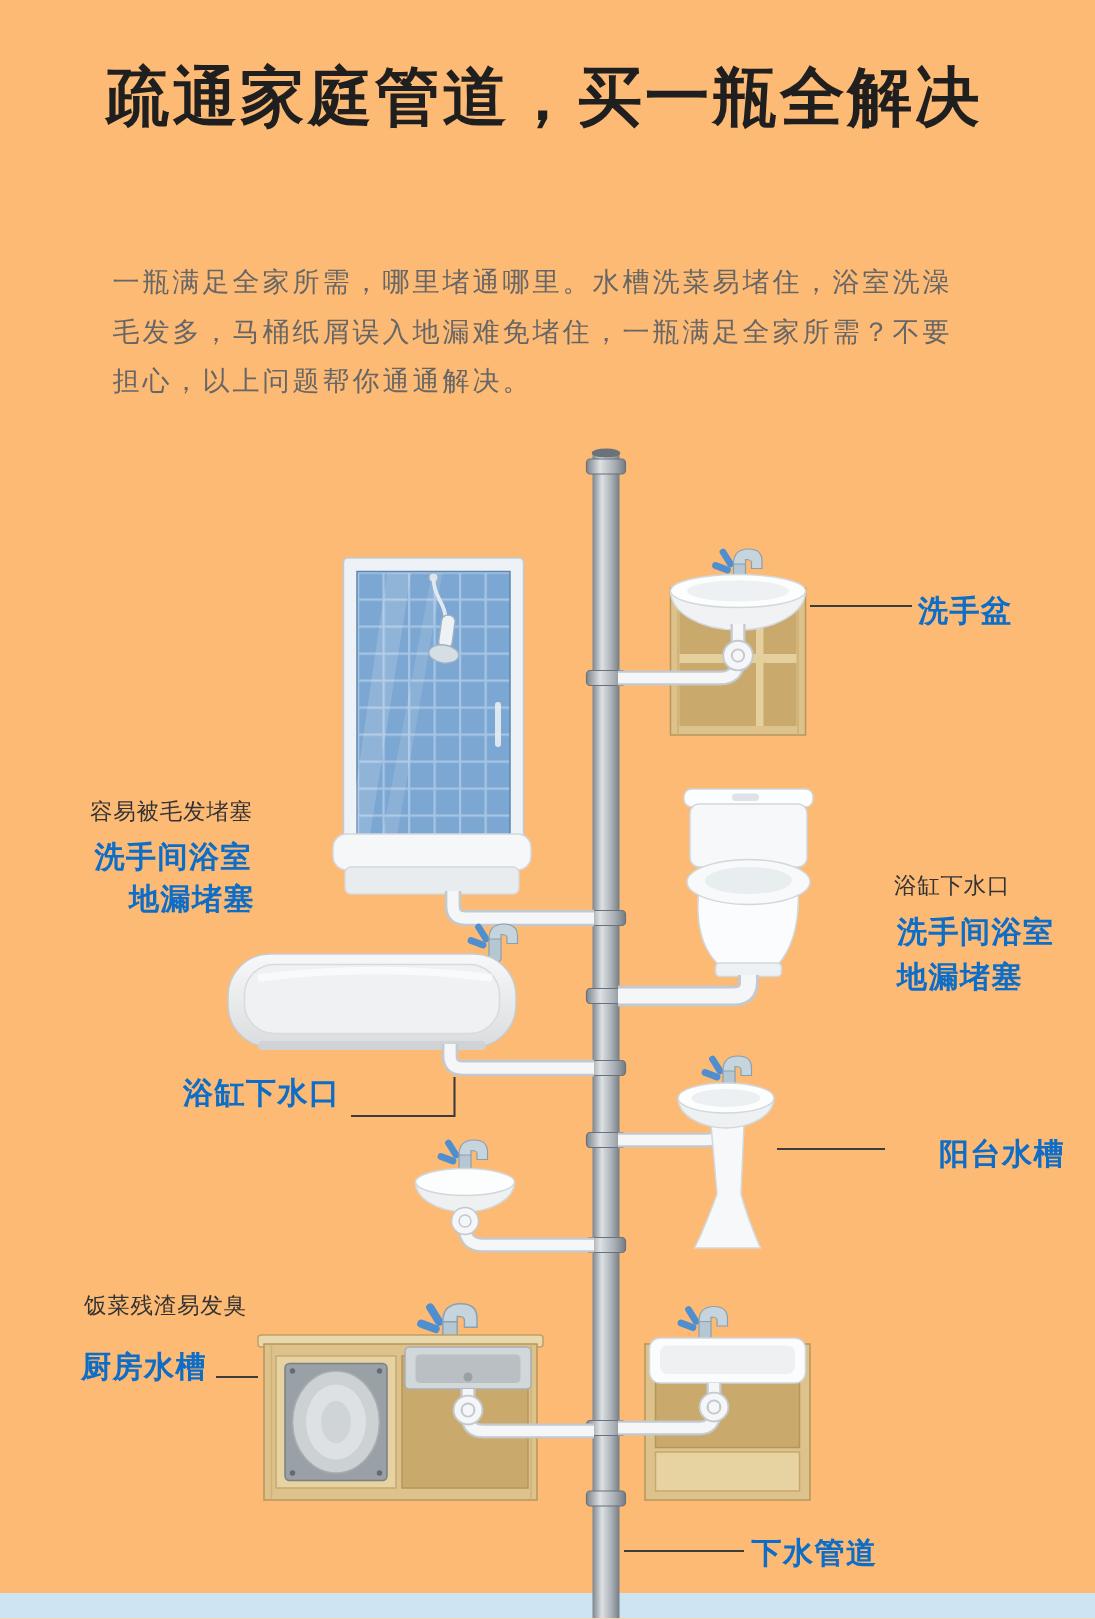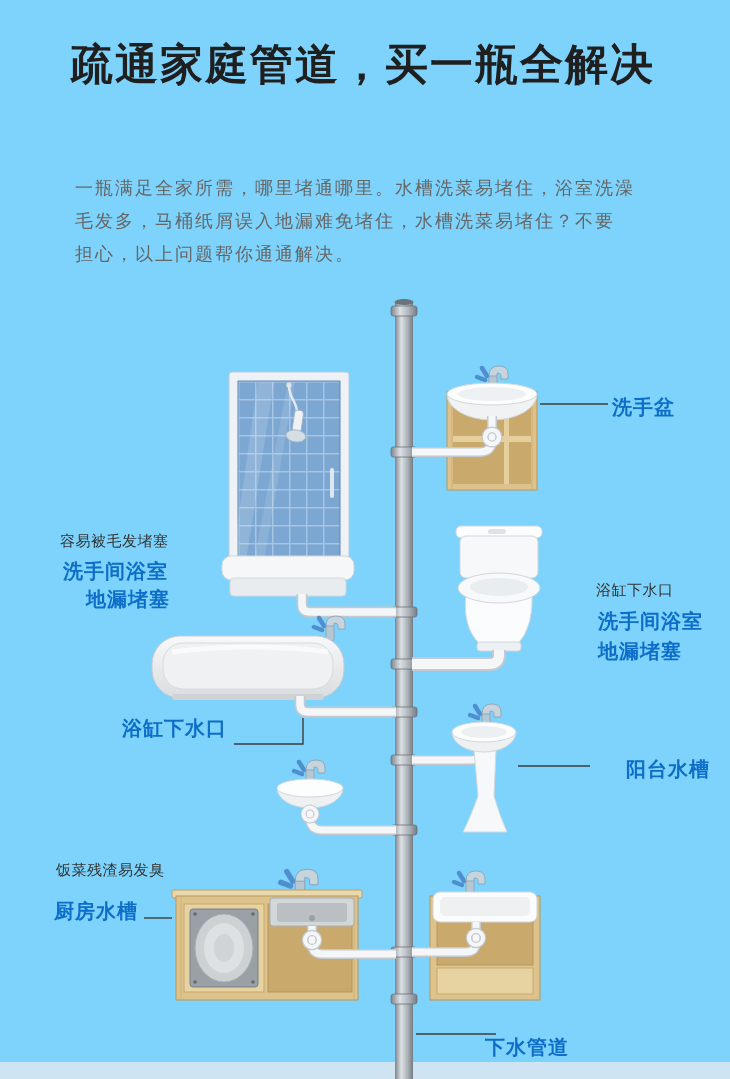--- a/index.html
+++ b/index.html
@@ -1,18 +1,18 @@
 <!DOCTYPE html>
 <html><head>
 <meta charset="utf-8">
 <style>
   * { margin:0; padding:0; box-sizing:border-box; }
   body { background:#ffffff; }
   .page {
-    position:relative; width:730px; height:1079px; background:#7dd3fc;
+    position:relative; width:730px; height:1079px; background:#fdba74;
     overflow:hidden; font-family:"Liberation Sans","DejaVu Sans",sans-serif;
   }
   .title {
     position:absolute; left:70px; top:36px; font-size:43px; font-weight:700;
     color:#1f1f1f; letter-spacing:2px; white-space:nowrap;
   }
   .intro {
     position:absolute; left:75px; top:130px; font-size:18px; line-height:33px;
     color:#666666; letter-spacing:2px;margin-top:42px;
   }
@@ -32,21 +32,21 @@
 </style>
 </head>
 <body>
 
 <div class="page">
 
   <h1 class="title">疏通家庭管道，买一瓶全解决</h1>
 
   <p class="intro">
     <span>一瓶满足全家所需，哪里堵通哪里。水槽洗菜易堵住，浴室洗澡</span><br>
-    <span>毛发多，马桶纸屑误入地漏难免堵住，水槽洗菜易堵住？不要</span><br>
+    <span>毛发多，马桶纸屑误入地漏难免堵住，一瓶满足全家所需？不要</span><br>
     <span>担心，以上问题帮你通通解决。</span>
   </p>
 
   <div class="footer-strip"></div>
 
   <svg class="diagram-svg" width="730" height="1079" viewBox="0 0 730 1079">
     <defs>
       <linearGradient id="pipeG" x1="0" y1="0" x2="1" y2="0">
         <stop offset="0" stop-color="#7d858c"></stop>
         <stop offset="0.35" stop-color="#dde1e4"></stop>
@@ -216,15 +216,15 @@
   <div class="note" style="left:596px; top:581px;">浴缸下水口</div>
   <div class="lbl" style="left:598px; top:608px;">洗手间浴室</div>
   <div class="lbl" style="left:598px; top:638px;">地漏堵塞</div>
 
   <div class="lbl" style="left:122px; top:715px;">浴缸下水口</div>
   <div class="lbl" style="left:626px; top:756px;">阳台水槽</div>
 
   <div class="note" style="left:56px;  top:861px;">饭菜残渣易发臭</div>
   <div class="lbl" style="left:54px;  top:898px;text-align:center;">厨房水槽</div>
 
-  <div class="lbl" style="left:485px; top:1022px;margin-top:12px;">下水管道</div>
+  <div class="lbl" style="left:501px; top:1022px;">下水管道</div>
 
 </div>
 
 </body></html>

